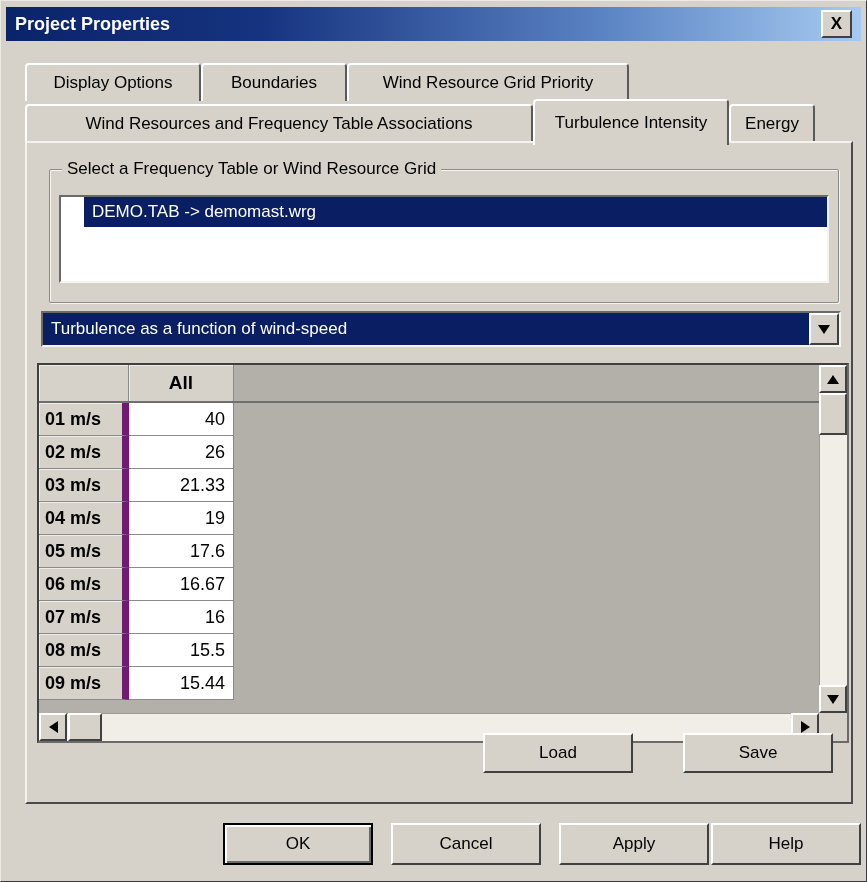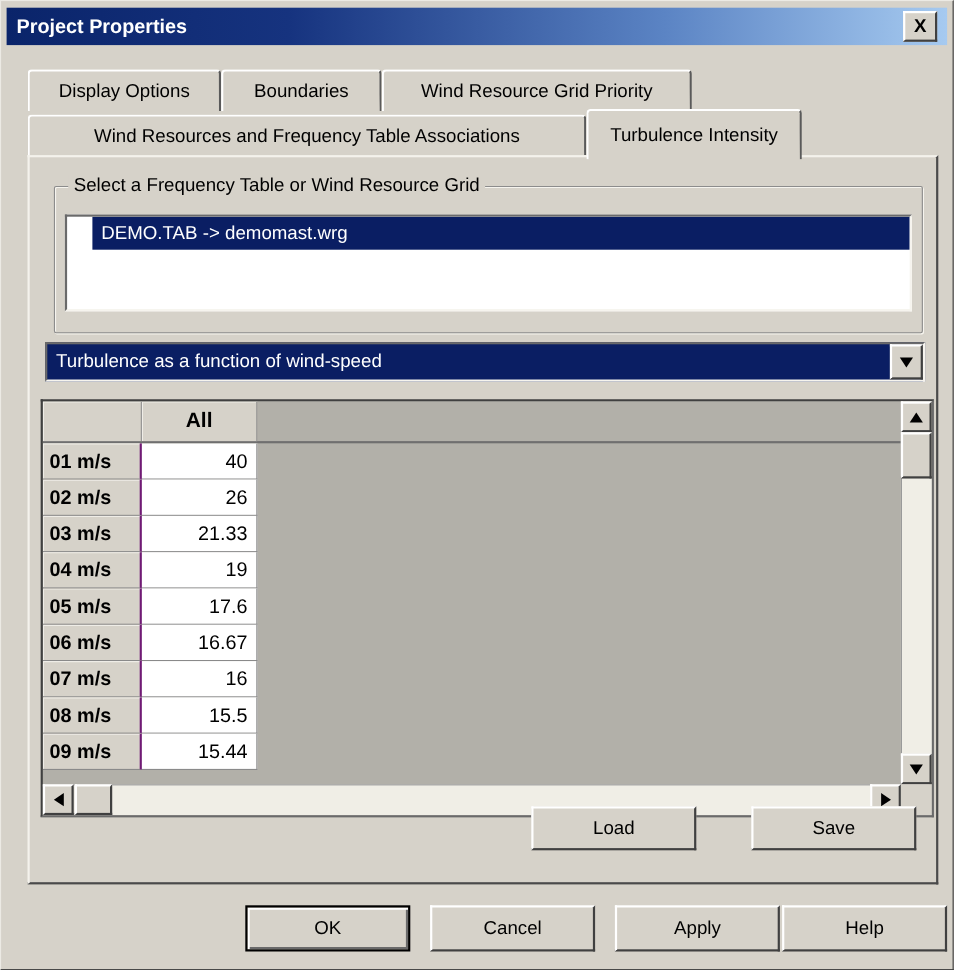--- a/index.html
+++ b/index.html
@@ -54,21 +54,21 @@
                  border:2px solid; border-color:#404040 #6a6a6a #6a6a6a #404040; background:#b2b0a9; }
   .grid-area { position:absolute; left:0; top:0; right:28px; bottom:28px; background:#b2b0a9; overflow:hidden; }
   .grid-header { height:38px; display:flex; border-bottom:2px solid #6f6f6f; }
   .hcell-corner { width:90px; background:#d6d2c9; border-right:1px solid #8a8a8a;
                   box-shadow:inset 1px 1px 0 #efede7; }
   .hcell-all { width:105px; background:#d6d2c9; border-right:1px solid #8a8a8a;
                display:flex; align-items:center; justify-content:center; font-weight:bold; font-size:19px;
                box-shadow:inset 1px 1px 0 #efede7; }
   .grid-rows { position:absolute; top:38px; left:0; right:0; bottom:0; overflow:hidden; }
   .trow { height:33px; display:flex; }
-  .tlabel { width:90px; background:#d6d2c9; border-right:2px solid #701a75; border-bottom:1px solid #8a8a8a;
+  .tlabel { width:90px; background:#d6d2c9; border-right:7px solid #701a75; border-bottom:1px solid #8a8a8a;
             display:flex; align-items:center; padding-left:6px; font-weight:bold; font-size:18px;
             box-shadow:inset 1px 1px 0 #efede7; }
   .tvalue { width:105px; background:#ffffff; border-right:1px solid #8a8a8a; border-bottom:1px solid #8a8a8a;
             display:flex; align-items:center; justify-content:flex-end; padding-right:8px; font-size:18px; }
 
   
   .vscroll { position:absolute; top:0; right:0; width:28px; bottom:28px; background:#f0eee6;
              border-left:1px solid #9a9a9a; }
   .hscroll { position:absolute; left:0; bottom:0; height:28px; right:28px; background:#f0eee6;
              border-top:1px solid #9a9a9a; }
@@ -108,20 +108,21 @@
   </div>
 
   <div class="tab-row1" id="tabrow1">
       <div class="tab" style="width: 176px;">Display Options</div>
       <div class="tab" style="width: 146px;">Boundaries</div>
       <div class="tab" style="width: 282px;">Wind Resource Grid Priority</div>
     </div>
   <div class="tab-row2" id="tabrow2">
       <div class="tab" style="width: 508px;">Wind Resources and Frequency Table Associations</div>
       <div class="tab selected" style="width: 196px;">Turbulence Intensity</div>
+      <div class="tab" style="width: 86px;">Energy</div>
     </div>
 
   <div class="tab-page">
 
     <div class="group-box">
       <span class="group-label">Select a Frequency Table or Wind Resource Grid</span>
       <div class="listbox" id="listbox">
           <div class="list-item selected">DEMO.TAB -&gt; demomast.wrg</div>
         </div>
     </div>

